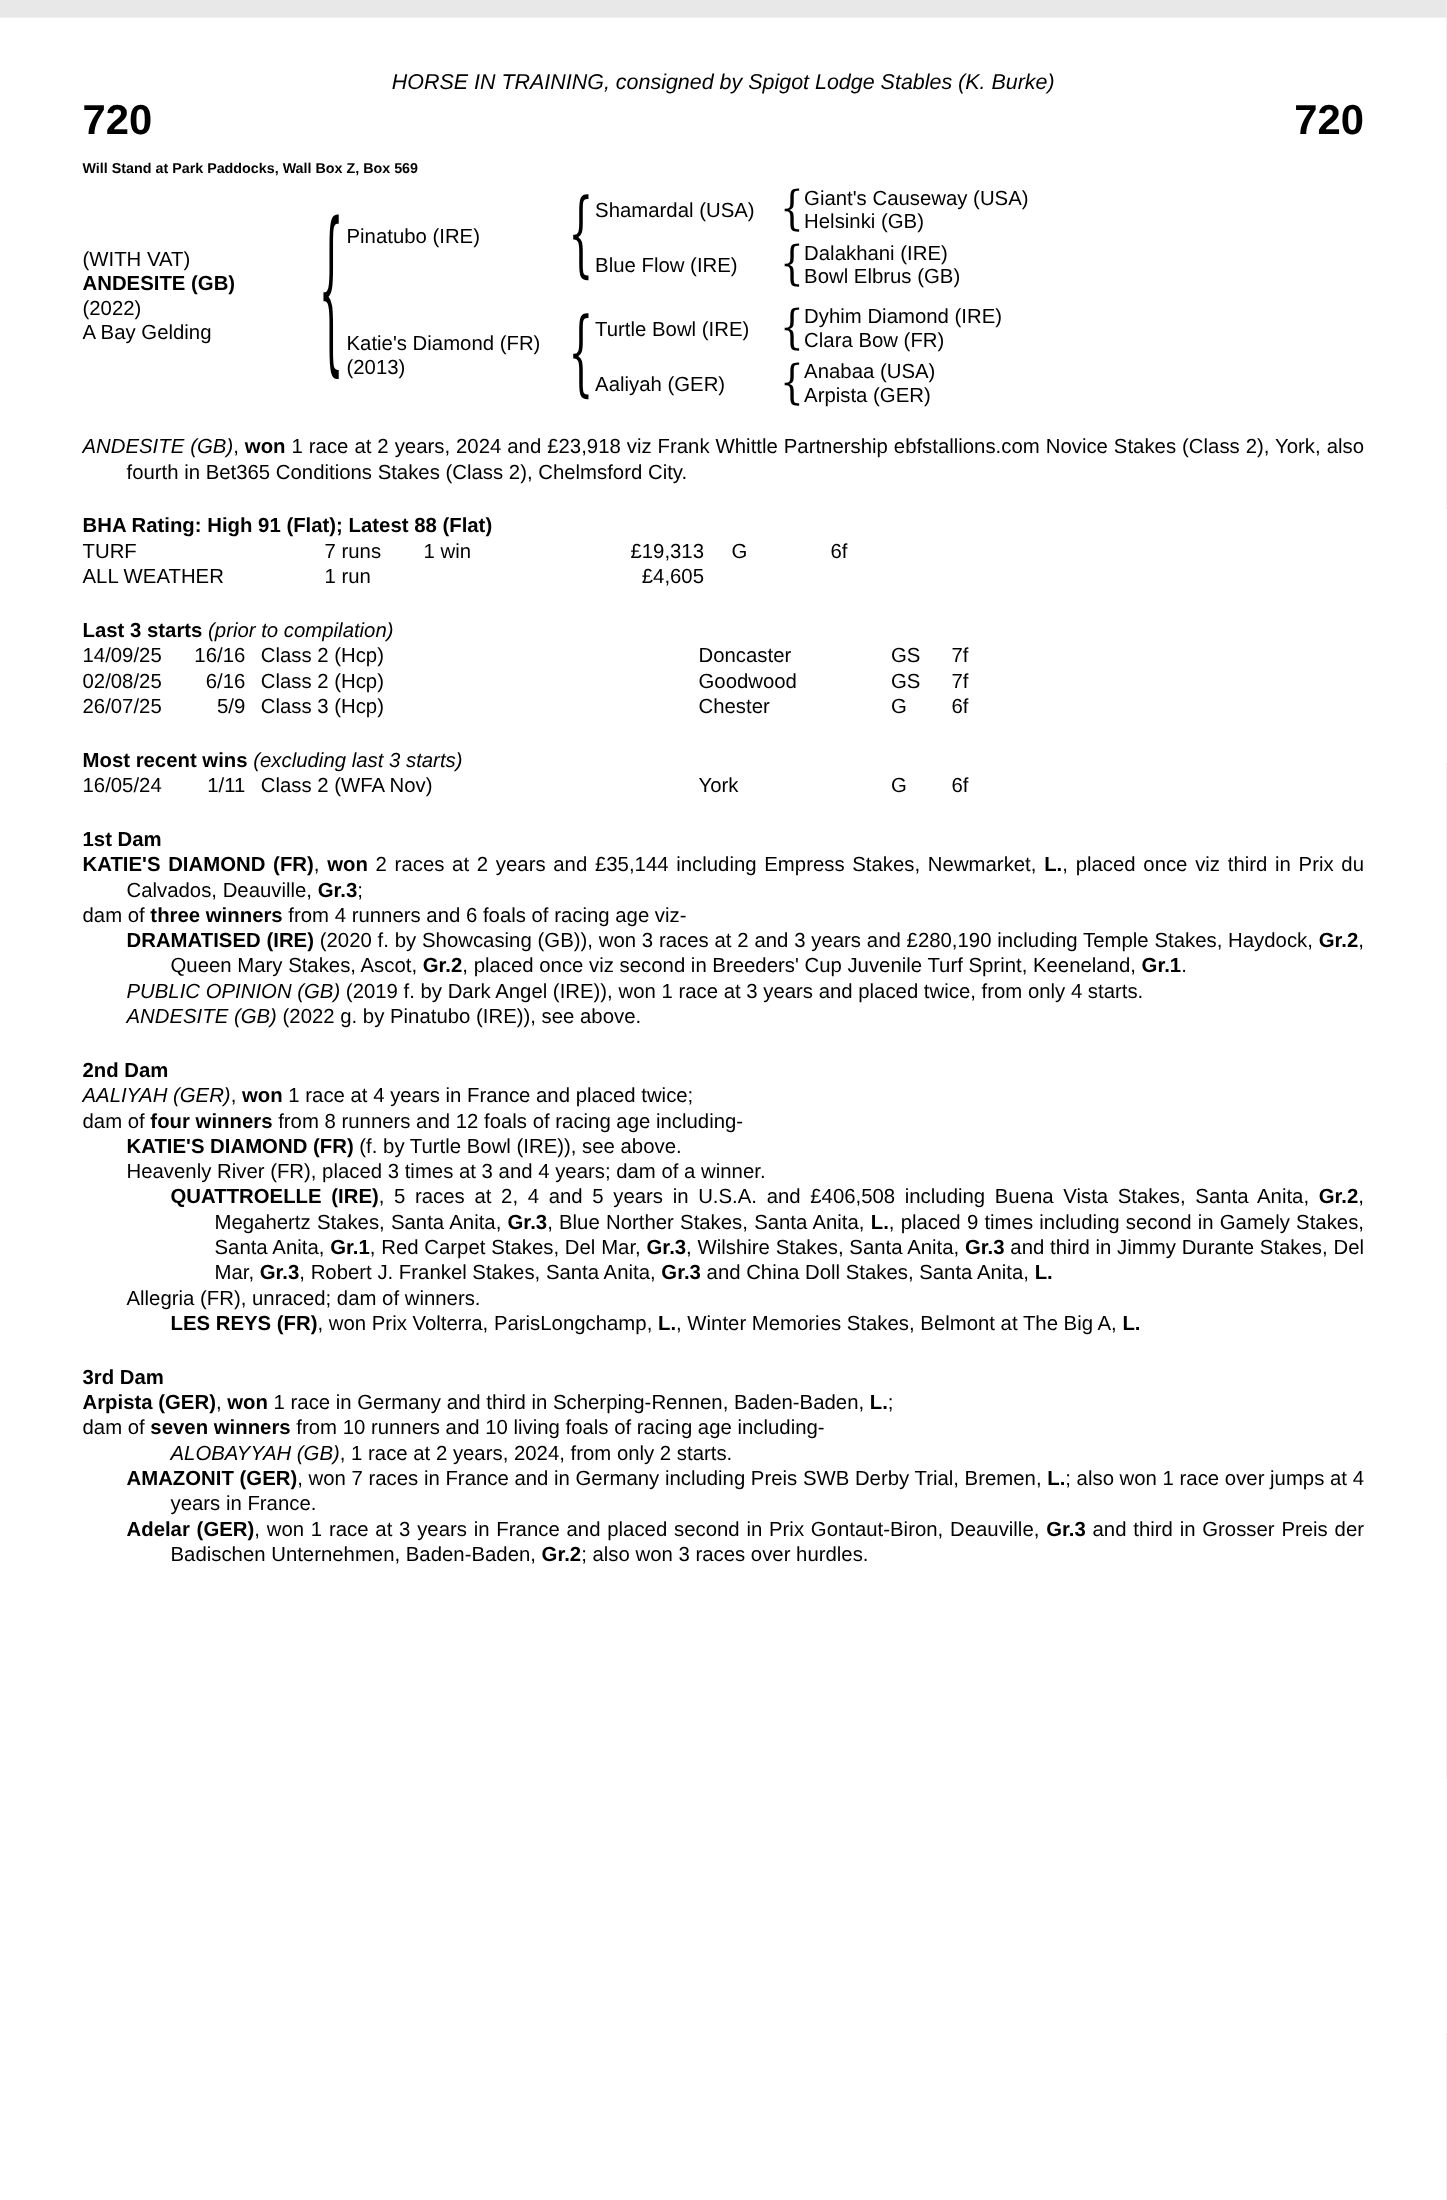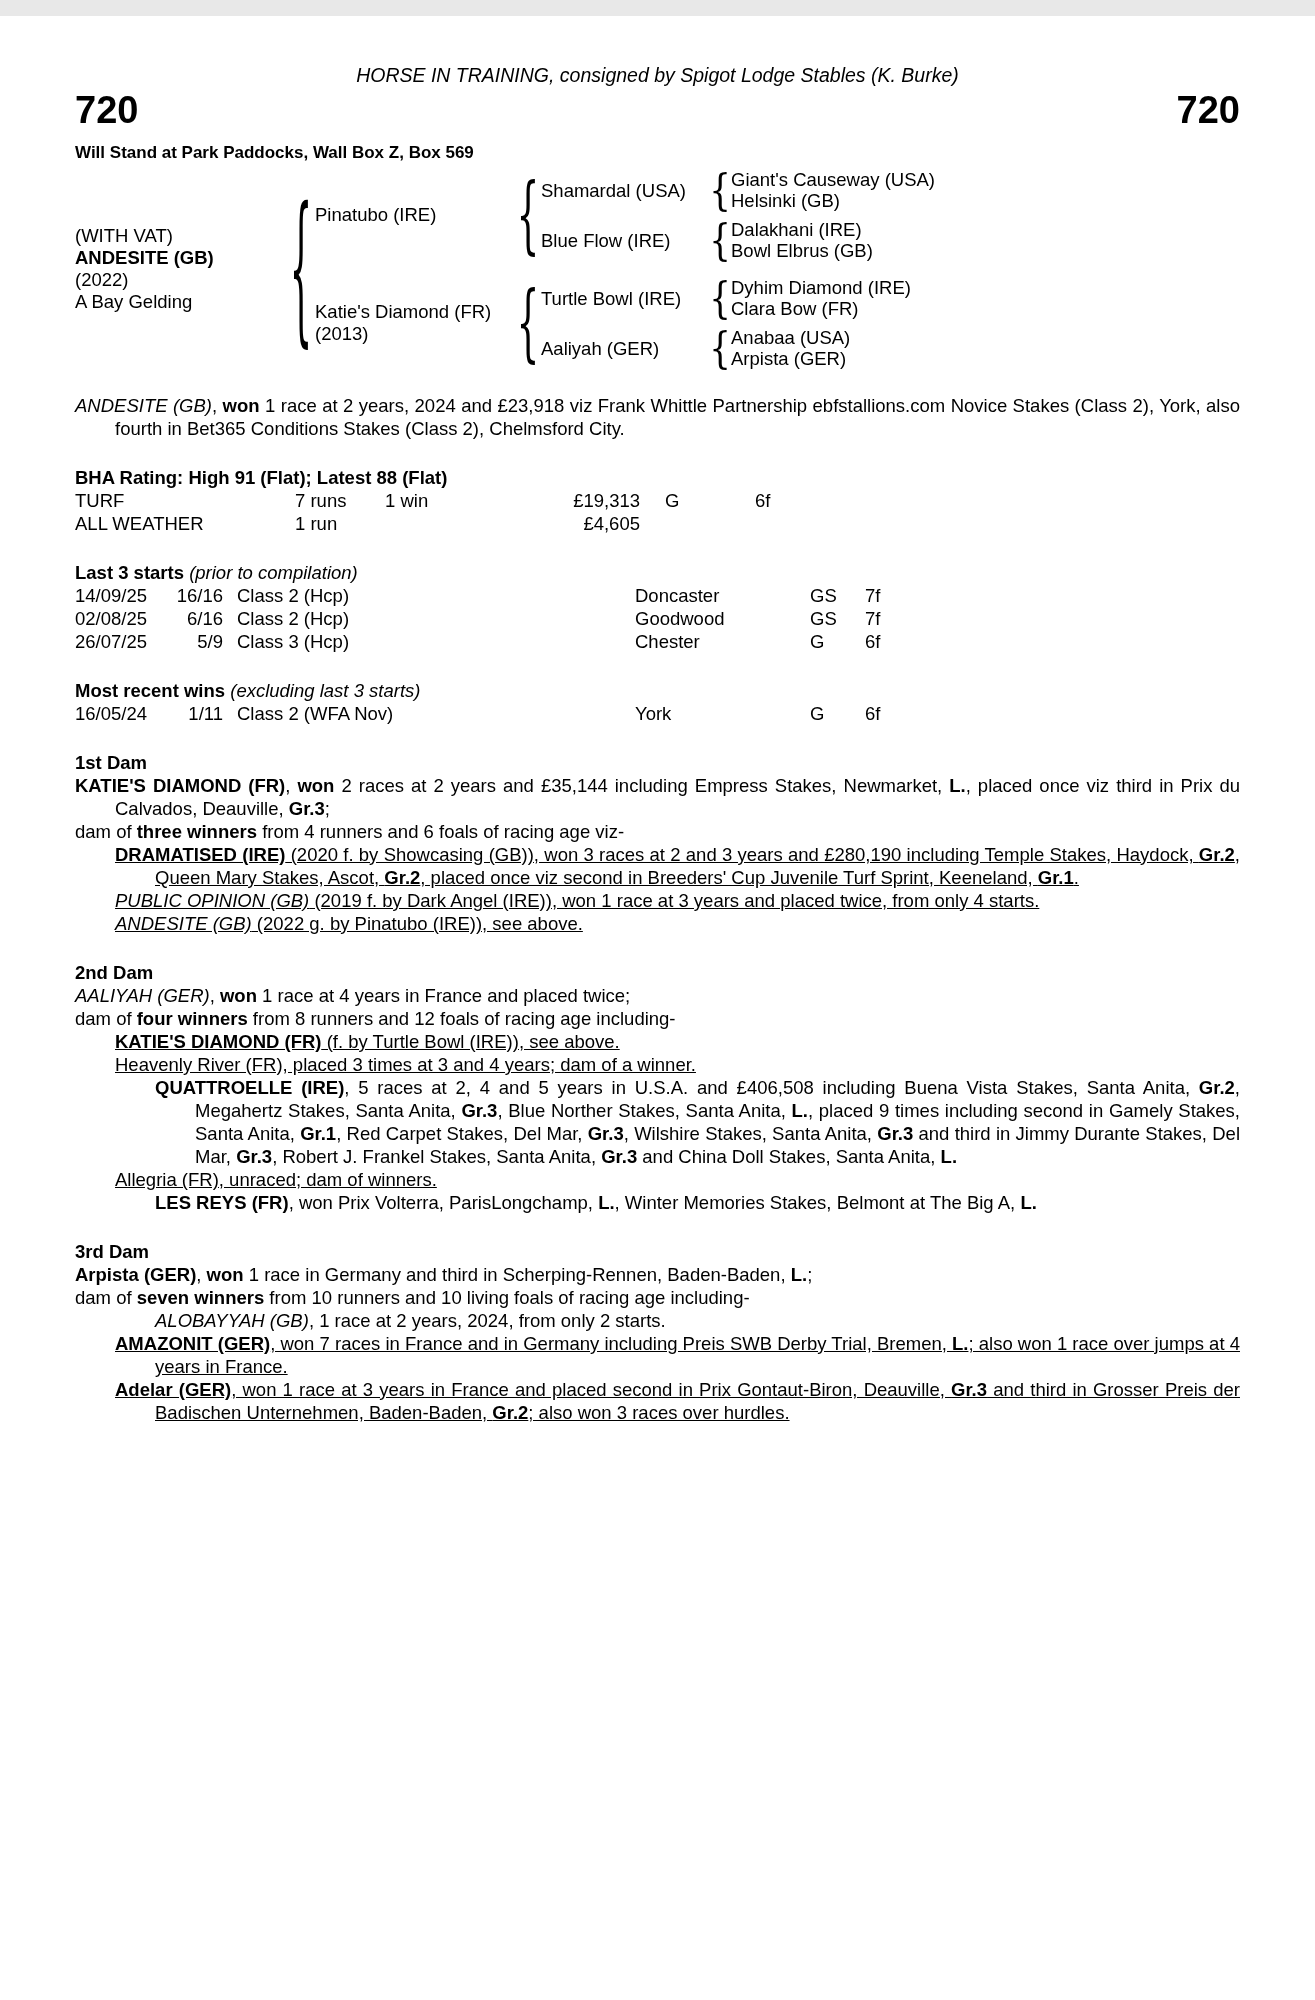--- a/index.html
+++ b/index.html
@@ -4,21 +4,21 @@
 <style>
   html,body { margin:0; padding:0; background:#e8e8e8; }
   .page {
     width:1315px; height:2000px; margin:16px auto; background:#ffffff; color:#000;
     font-family:"Liberation Sans", sans-serif; font-size:18.5px; line-height:23px;
     box-sizing:border-box; padding:48px 75px 0 75px; position:relative; overflow:hidden;
   }
   .consignor { text-align:center; font-style:italic; font-size:19.5px; }
   .lot-row { display:flex; justify-content:space-between; align-items:flex-start;
              font-weight:bold; font-size:38px; line-height:38px; margin-top:4px; }
-  .stand { font-weight:bold; font-size:17px; margin-top:12px; }
+  .stand { font-weight:bold; font-size:13px; margin-top:12px; }
 
   
   .pedigree { display:flex; align-items:center; margin-top:10px; height:190px; }
   .ped-info { width:212px; }
   .ped-info div { line-height:22px; }
   .ped-horse { font-weight:bold; }
   .brace { display:flex; align-items:center; justify-content:center; overflow:visible; }
   .brace span { display:inline-block; line-height:1; font-family:"DejaVu Serif", serif; font-weight:400; }
   .brace-lg { width:28px; } .brace-lg span { font-size:36px; transform:scaleY(4.5); }
   .brace-md { width:26px; } .brace-md span { font-size:36px; transform:scaleY(2.35); }
@@ -27,21 +27,21 @@
   .ped-parent { display:flex; align-items:center; }
   .ped-parent-name { width:200px; display:flex; flex-direction:column; justify-content:flex-start; line-height:22px; }
   .ped-gps { display:flex; flex-direction:column; gap:8px; }
   .ped-gp { display:flex; align-items:center; }
   .ped-gp-name { width:168px; }
   .ped-ggs div { line-height:21px; }
 
   
   .para { text-align:justify; }
   .hang { padding-left:40px; text-indent:-40px; }
-  .ind1 { margin-left:40px;text-decoration:underline; }
+  .ind1 { margin-left:40px; }
   .ind2 { margin-left:80px; }
   .sec-gap { margin-top:26px; }
   .heading { font-weight:bold; }
 
   .stats-row { display:grid; grid-template-columns:220px 90px 80px 175px 115px auto; }
   .stats-row .money { text-align:right; }
   .stats-row .going { padding-left:25px; }
 
   .start-row { display:grid; grid-template-columns:90px 58px 412px 175px 55px auto; }
   .start-row .pos { text-align:right; }

